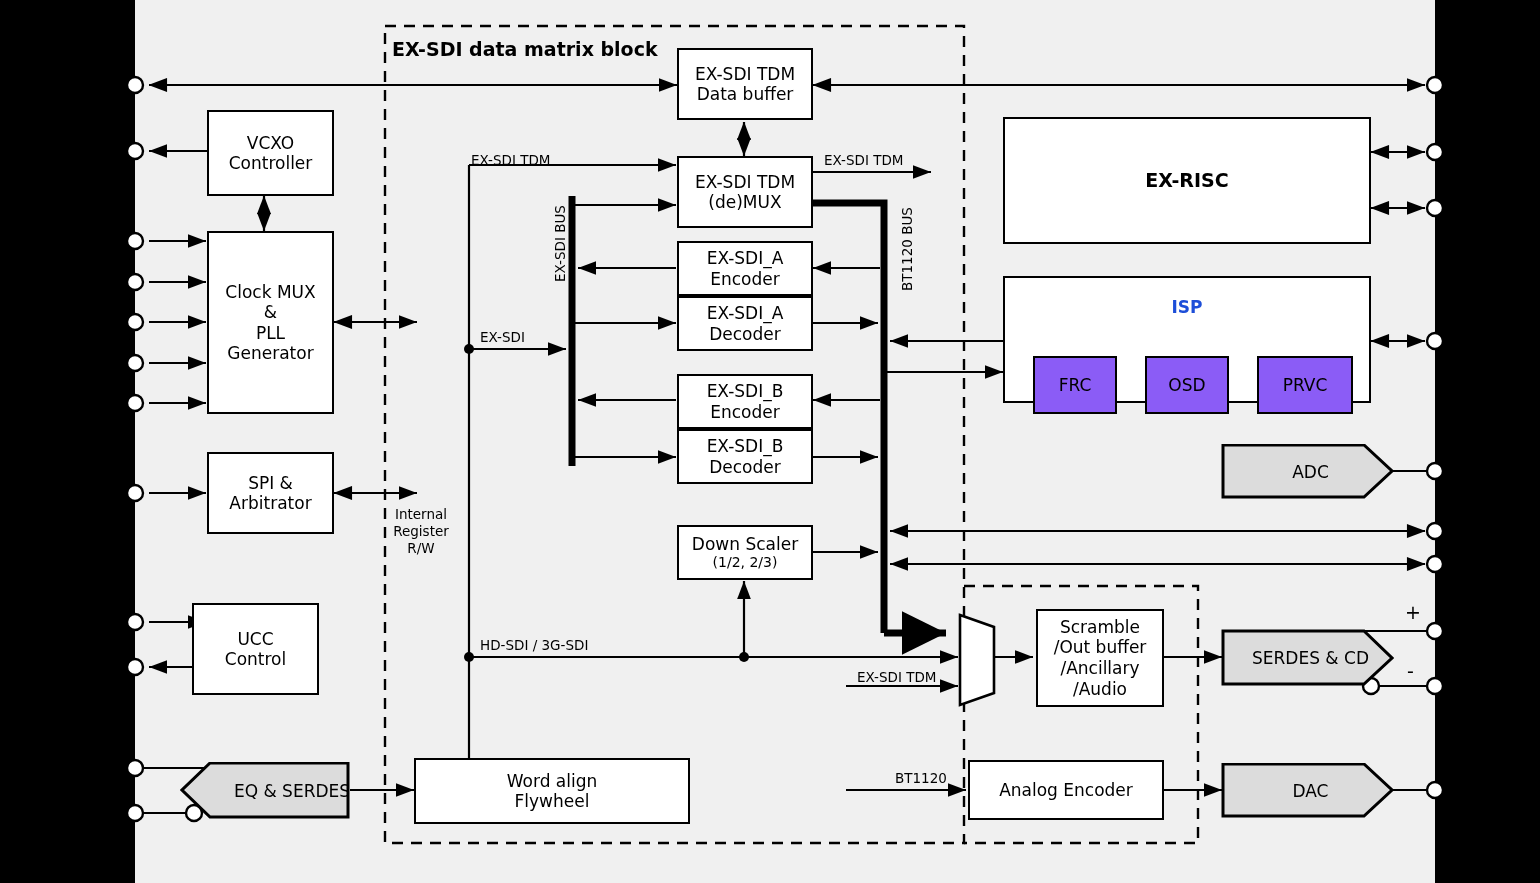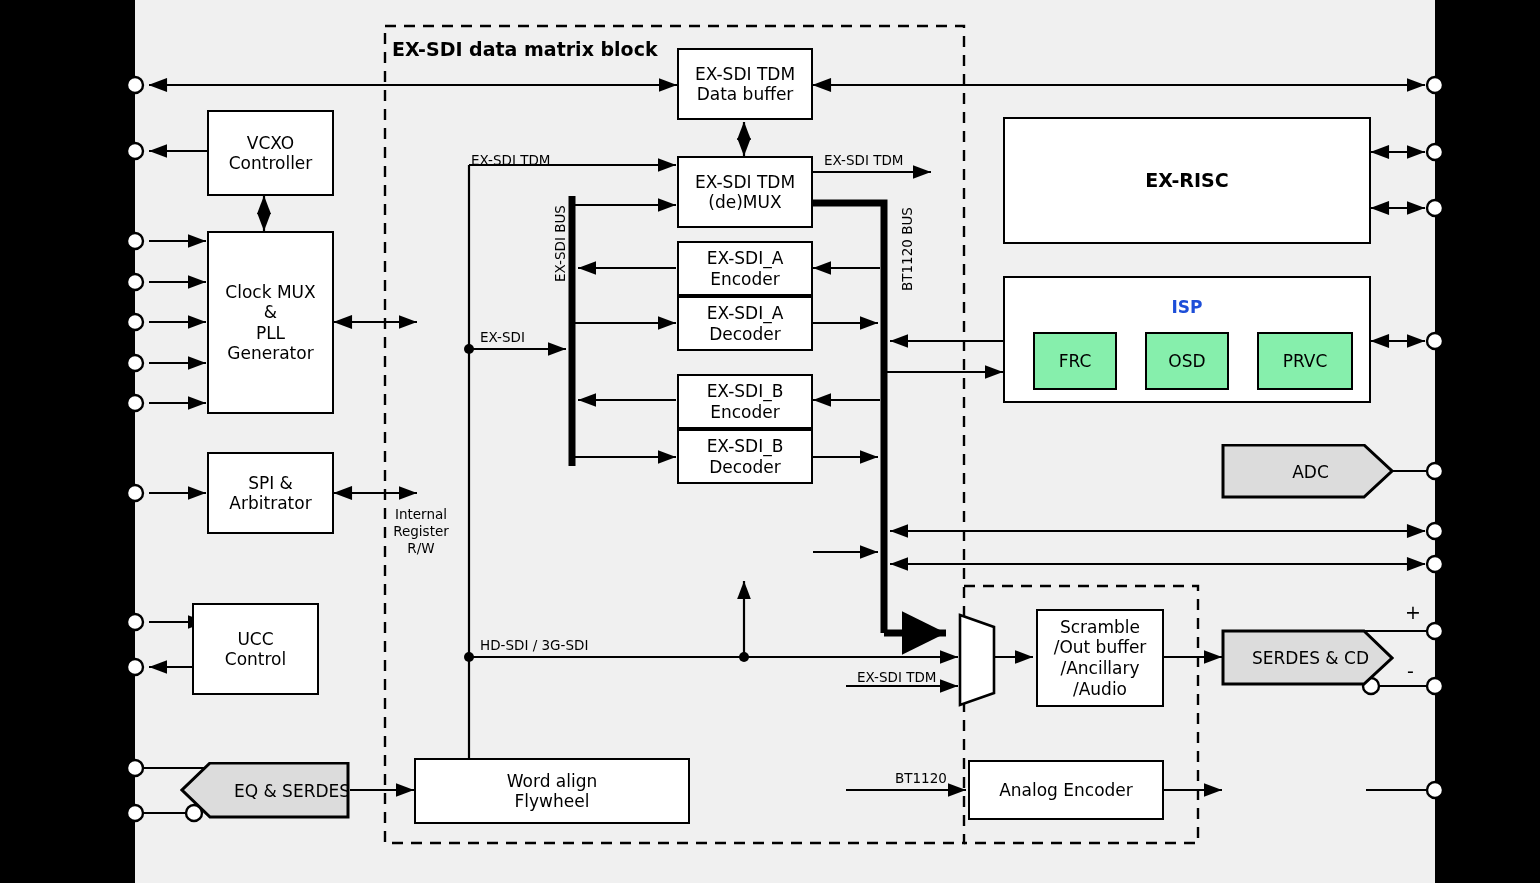--- a/index.html
+++ b/index.html
@@ -13,21 +13,21 @@
     background:#f0f0f0;
   }
   svg.layer{position:absolute;left:0;top:0;width:1540px;height:883px;overflow:visible;}
   .blk{
     position:absolute;background:#ffffff;border:2.5px solid #000;
     display:flex;align-items:center;justify-content:center;
     text-align:center;line-height:1.18;color:#000;
     font-size:17px;box-sizing:border-box;
   }
   .blk.bold{font-weight:bold;}
-  .blk.gray{background:#86efac;}
+  .blk.gray{background:#8b5cf6;margin-top:24px;}
   .blk .sub{font-size:14px;display:block;}
   .lbl{
     position:absolute;color:#000;font-size:13.5px;white-space:nowrap;
     line-height:1.25;
   }
   .lbl.c{text-align:center;}
   .vlbl{
     position:absolute;color:#000;font-size:13.5px;white-space:nowrap;
     transform-origin:left top;transform:rotate(-90deg);
   }
@@ -259,20 +259,24 @@
   <div class="blk" style="left:677px;top:374px;width:136px;height:55px;">
     <span style="white-space:pre-line">EX-SDI_B
 Encoder</span>
   </div>
 
   <div class="blk" style="left:677px;top:429px;width:136px;height:55px;">
     <span style="white-space:pre-line">EX-SDI_B
 Decoder</span>
   </div>
 
+  <div class="blk" style="left:677px;top:525px;width:136px;height:55px;flex-direction:column;justify-content:center;">
+    <span>Down Scaler</span>
+    <span class="sub">(1/2, 2/3)</span>
+  </div>
 
   <div class="blk" style="left:414px;top:758px;width:276px;height:66px;">
     <span style="white-space:pre-line">Word align
 Flywheel</span>
   </div>
 
   <svg style="position:absolute;left:958px;top:613px;width:38px;height:94px;">
     <polygon points="2,2 36,14 36,80 2,92" fill="#fff" stroke="#000" stroke-width="2.6"></polygon>
   </svg>
 
@@ -315,20 +319,28 @@
 
   <div class="hexwrap" style="left:1221px;top:629px;width:173px;height:57px;">
     <svg width="173" height="57" style="position:absolute;left:0;top:0;">
       <polygon points="2,2 143,2 171,29 143,55 2,55" fill="#dcdcdc" stroke="#000" stroke-width="3"></polygon>
     </svg>
     <div class="hextxt" style="padding-right:26px;box-sizing:border-box;">
       <span>SERDES &amp; CD</span>
     </div>
   </div>
 
+  <div class="hexwrap" style="left:1221px;top:763px;width:173px;height:55px;">
+    <svg width="173" height="55" style="position:absolute;left:0;top:0;">
+      <polygon points="2,1 143,1 171,27 143,53 2,53" fill="#dcdcdc" stroke="#000" stroke-width="3"></polygon>
+    </svg>
+    <div class="hextxt" style="padding-right:26px;box-sizing:border-box;">
+      <span>DAC</span>
+    </div>
+  </div>
 
   <div class="title" style="left:392px;top:38px;">EX-SDI data matrix block</div>
 
   <div class="lbl" style="left:471px;top:152px;">EX-SDI TDM</div>
 
   <div class="lbl" style="left:824px;top:152px;">EX-SDI TDM</div>
 
   <div class="lbl" style="left:480px;top:329px;">EX-SDI</div>
 
   <div class="vlbl" style="left:552px;top:282px;">EX-SDI BUS</div>

